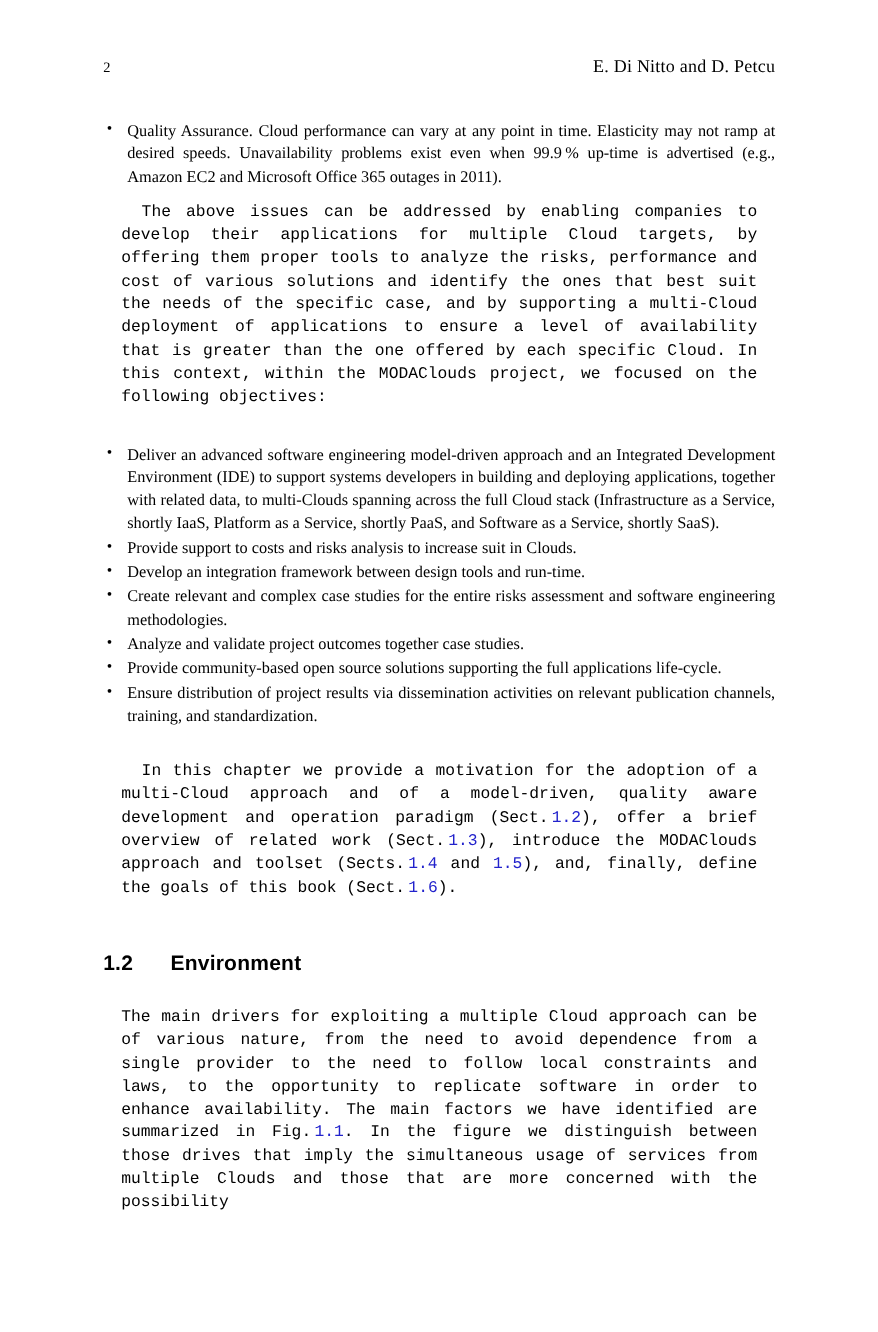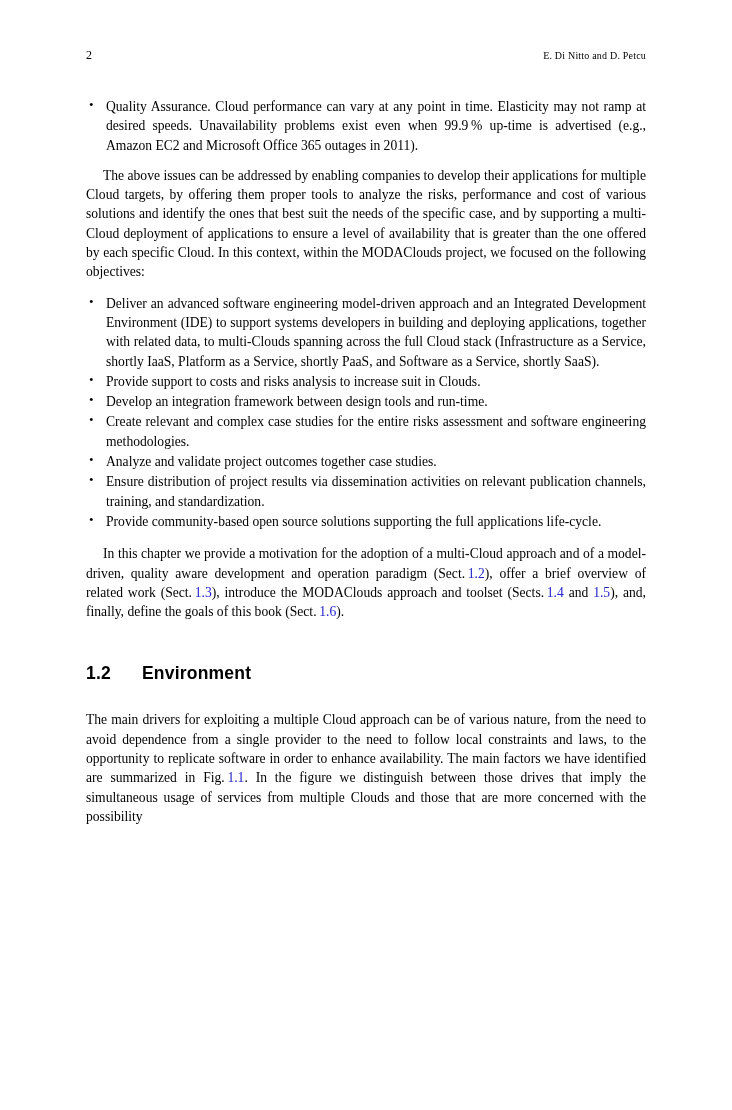--- a/index.html
+++ b/index.html
@@ -29,29 +29,30 @@
     justify-content: space-between;
     align-items: baseline;
     font-size: 11.5px;
     letter-spacing: 0.2px;
     margin-bottom: 34px;
   }
   .folio {
     font-size: 12px;
   }
   .head-authors {
-    font-size: 10px;
+    font-size: 15px;
   }
   p {
-    margin: 0;
+    margin: 15px;
     font-size: 13.6px;
     line-height: 1.42;
     text-align: justify;
     text-justify: inter-word;
     hyphens: manual;
+    font-family: Liberation Mono, monospace;
   }
   .indent {
     text-indent: 17px;
   }
   .para-gap {
     margin-top: 11px;
   }
   ul.bullets {
     list-style: none;
     margin: 0;
@@ -118,22 +119,22 @@
     <p class="indent para-gap">The above issues can be addressed by enabling companies to develop their applications for multiple Cloud targets, by offering them proper tools to analyze the risks, performance and cost of various solutions and identify the ones that best suit the needs of the specific case, and by supporting a multi-Cloud deployment of applications to ensure a level of availability that is greater than the one offered by each specific Cloud. In this context, within the MODAClouds project, we focused on the following objectives:</p>
 
     <div class="block-gap"></div>
 
     <ul class="bullets list-block-1">
       <li>Deliver an advanced software engineering model-driven approach and an Integrated Development Environment (IDE) to support systems developers in building and deploying applications, together with related data, to multi-Clouds spanning across the full Cloud stack (Infrastructure as a Service, shortly IaaS, Platform as a Service, shortly PaaS, and Software as a Service, shortly SaaS).</li>
       <li>Provide support to costs and risks analysis to increase suit in Clouds.</li>
       <li>Develop an integration framework between design tools and run-time.</li>
       <li>Create relevant and complex case studies for the entire risks assessment and software engineering methodologies.</li>
       <li>Analyze and validate project outcomes together case studies.</li>
+      <li>Provide community-based open source solutions supporting the full applications life-cycle.</li>
       <li>Ensure distribution of project results via dissemination activities on relevant publication channels, training, and standardization.</li>
-      <li>Provide community-based open source solutions supporting the full applications life-cycle.</li>
     </ul>
 
     <div class="block-gap"></div>
 
     <p class="indent"><span>In this chapter we provide a motivation for the adoption of a multi-Cloud approach and of a model-driven, quality aware development and operation paradigm (Sect. </span><span class="ref">1.2</span><span>), offer a brief overview of related work (Sect. </span><span class="ref">1.3</span><span>), introduce the MODAClouds approach and toolset (Sects. </span><span class="ref">1.4</span><span> and </span><span class="ref">1.5</span><span>), and, finally, define the goals of this book (Sect. </span><span class="ref">1.6</span><span>).</span></p>
 
     <h2 class="section-heading"><span class="num">1.2</span><span>Environment</span></h2>
 
     <p><span>The main drivers for exploiting a multiple Cloud approach can be of various nature, from the need to avoid dependence from a single provider to the need to follow local constraints and laws, to the opportunity to replicate software in order to enhance availability. The main factors we have identified are summarized in Fig. </span><span class="ref">1.1</span><span>. In the figure we distinguish between those drives that imply the simultaneous usage of services from multiple Clouds and those that are more concerned with the possibility</span></p>
 

